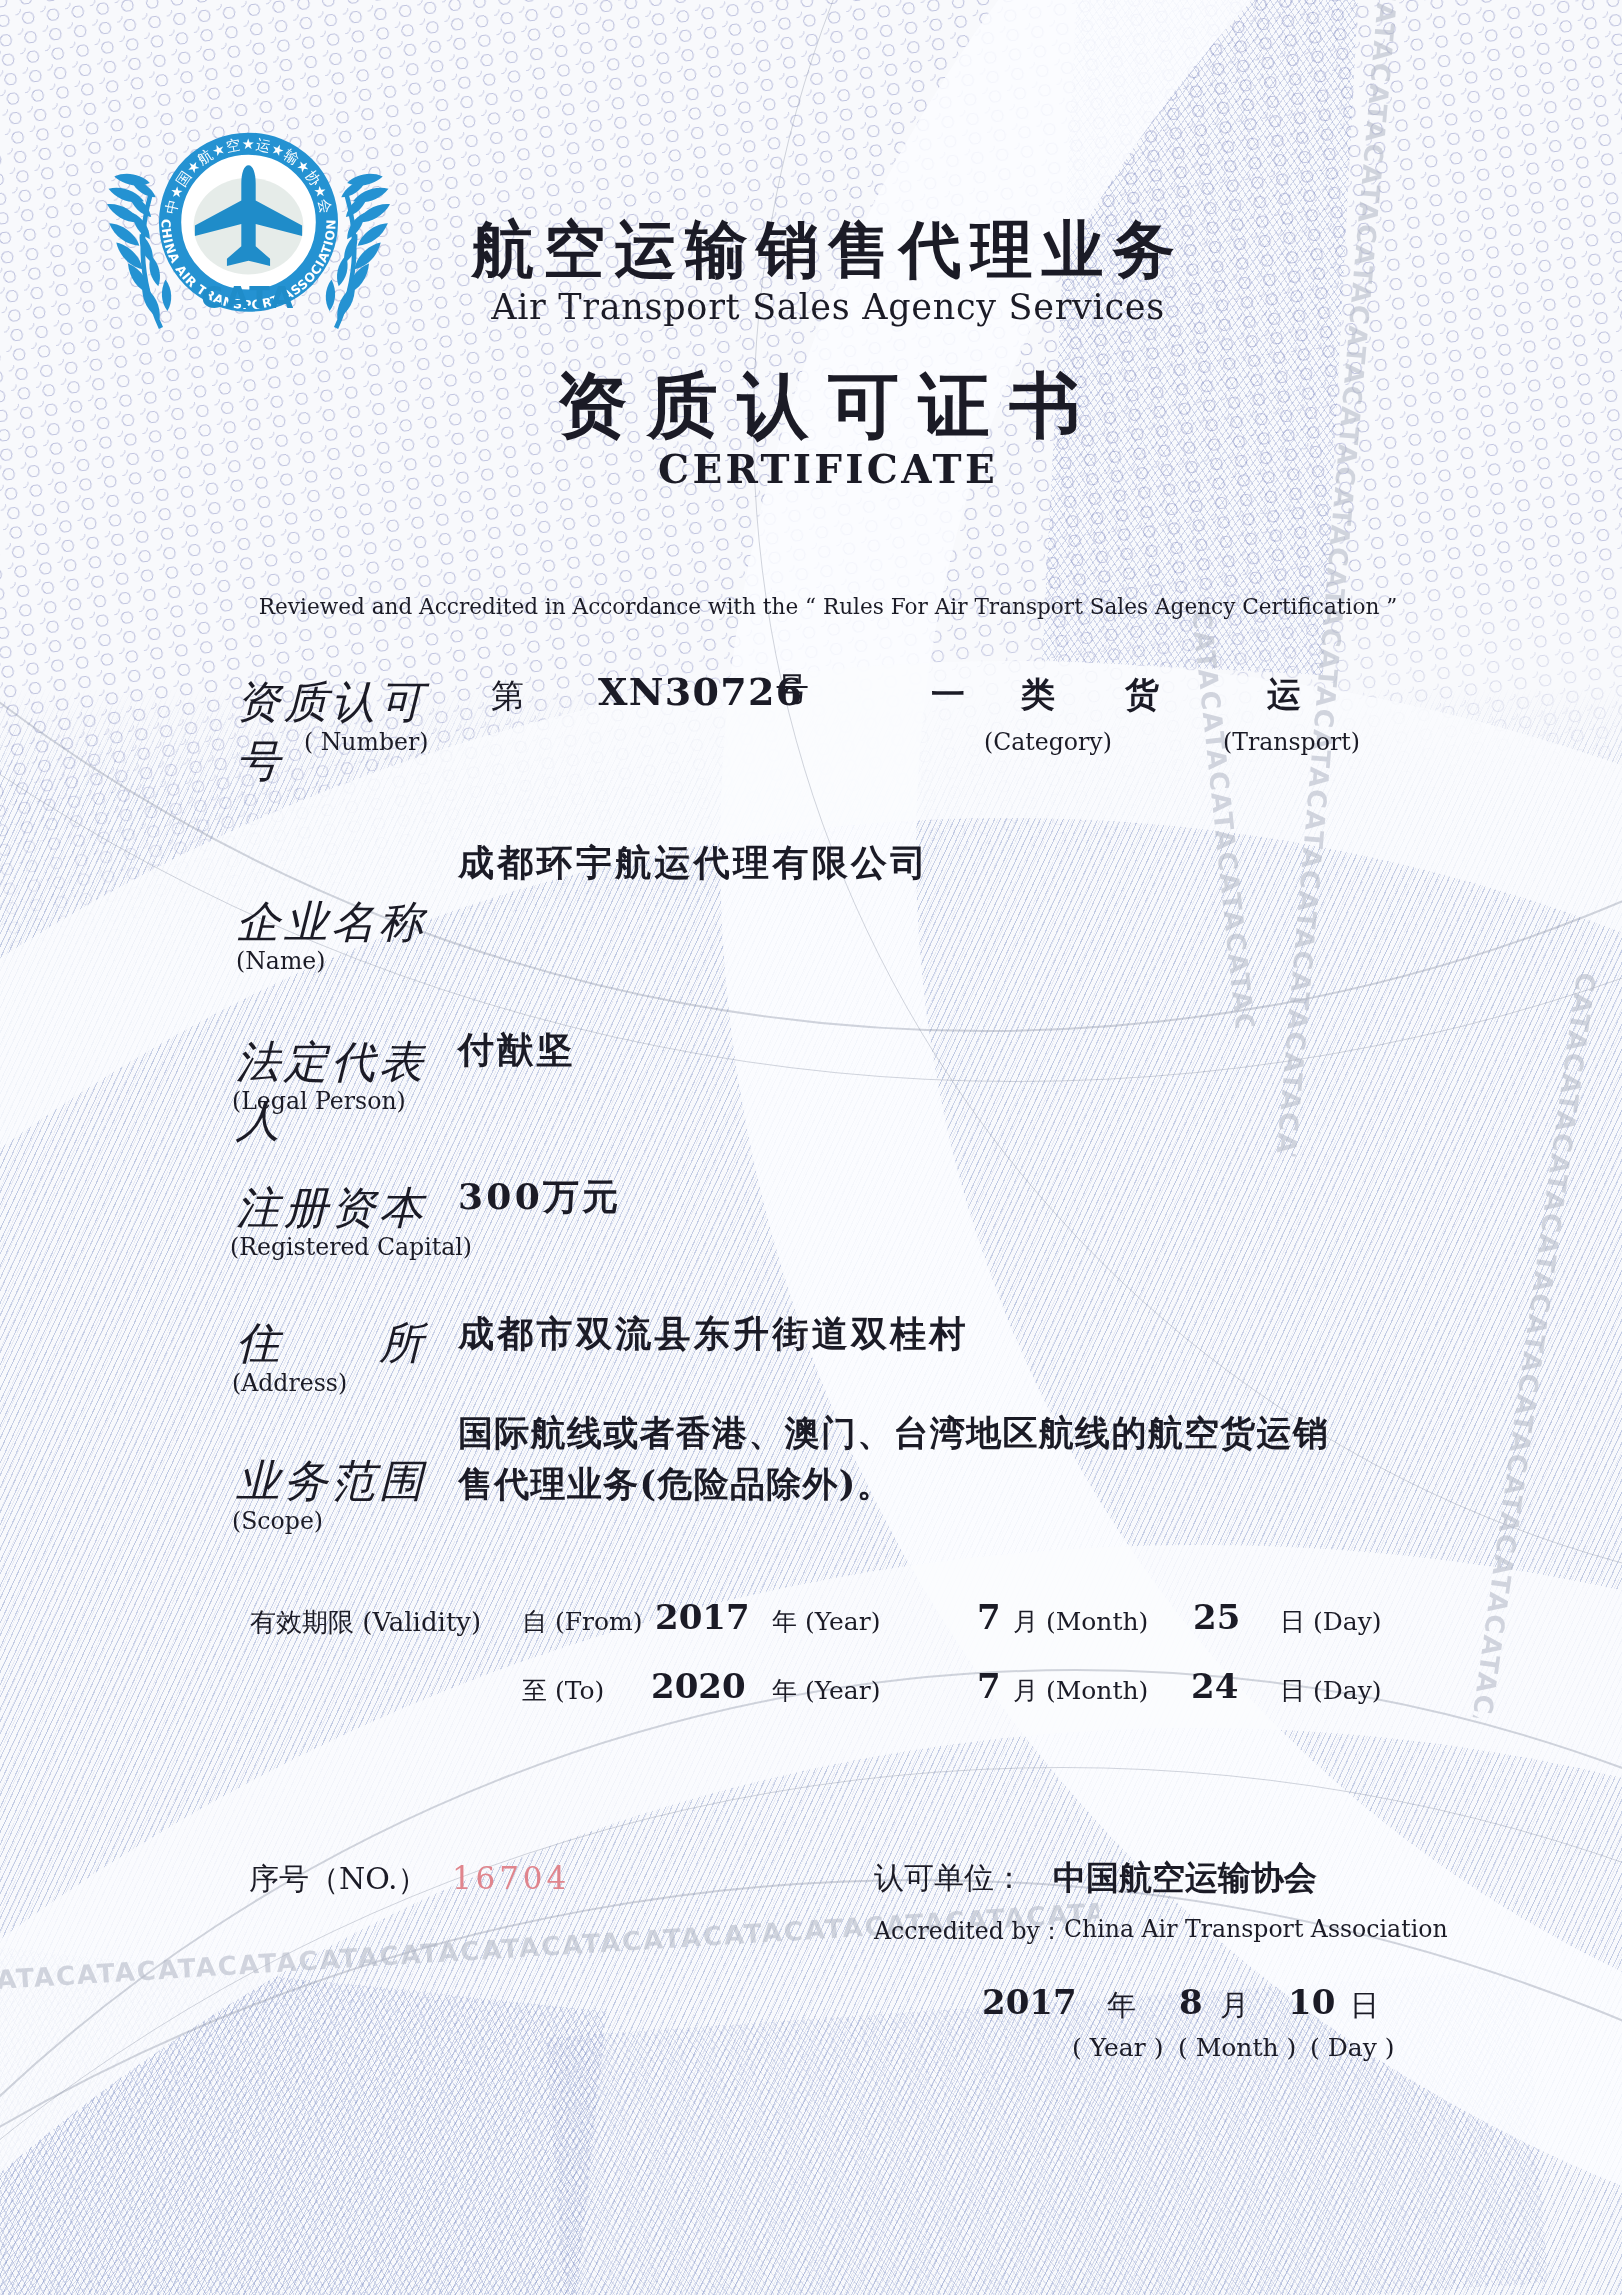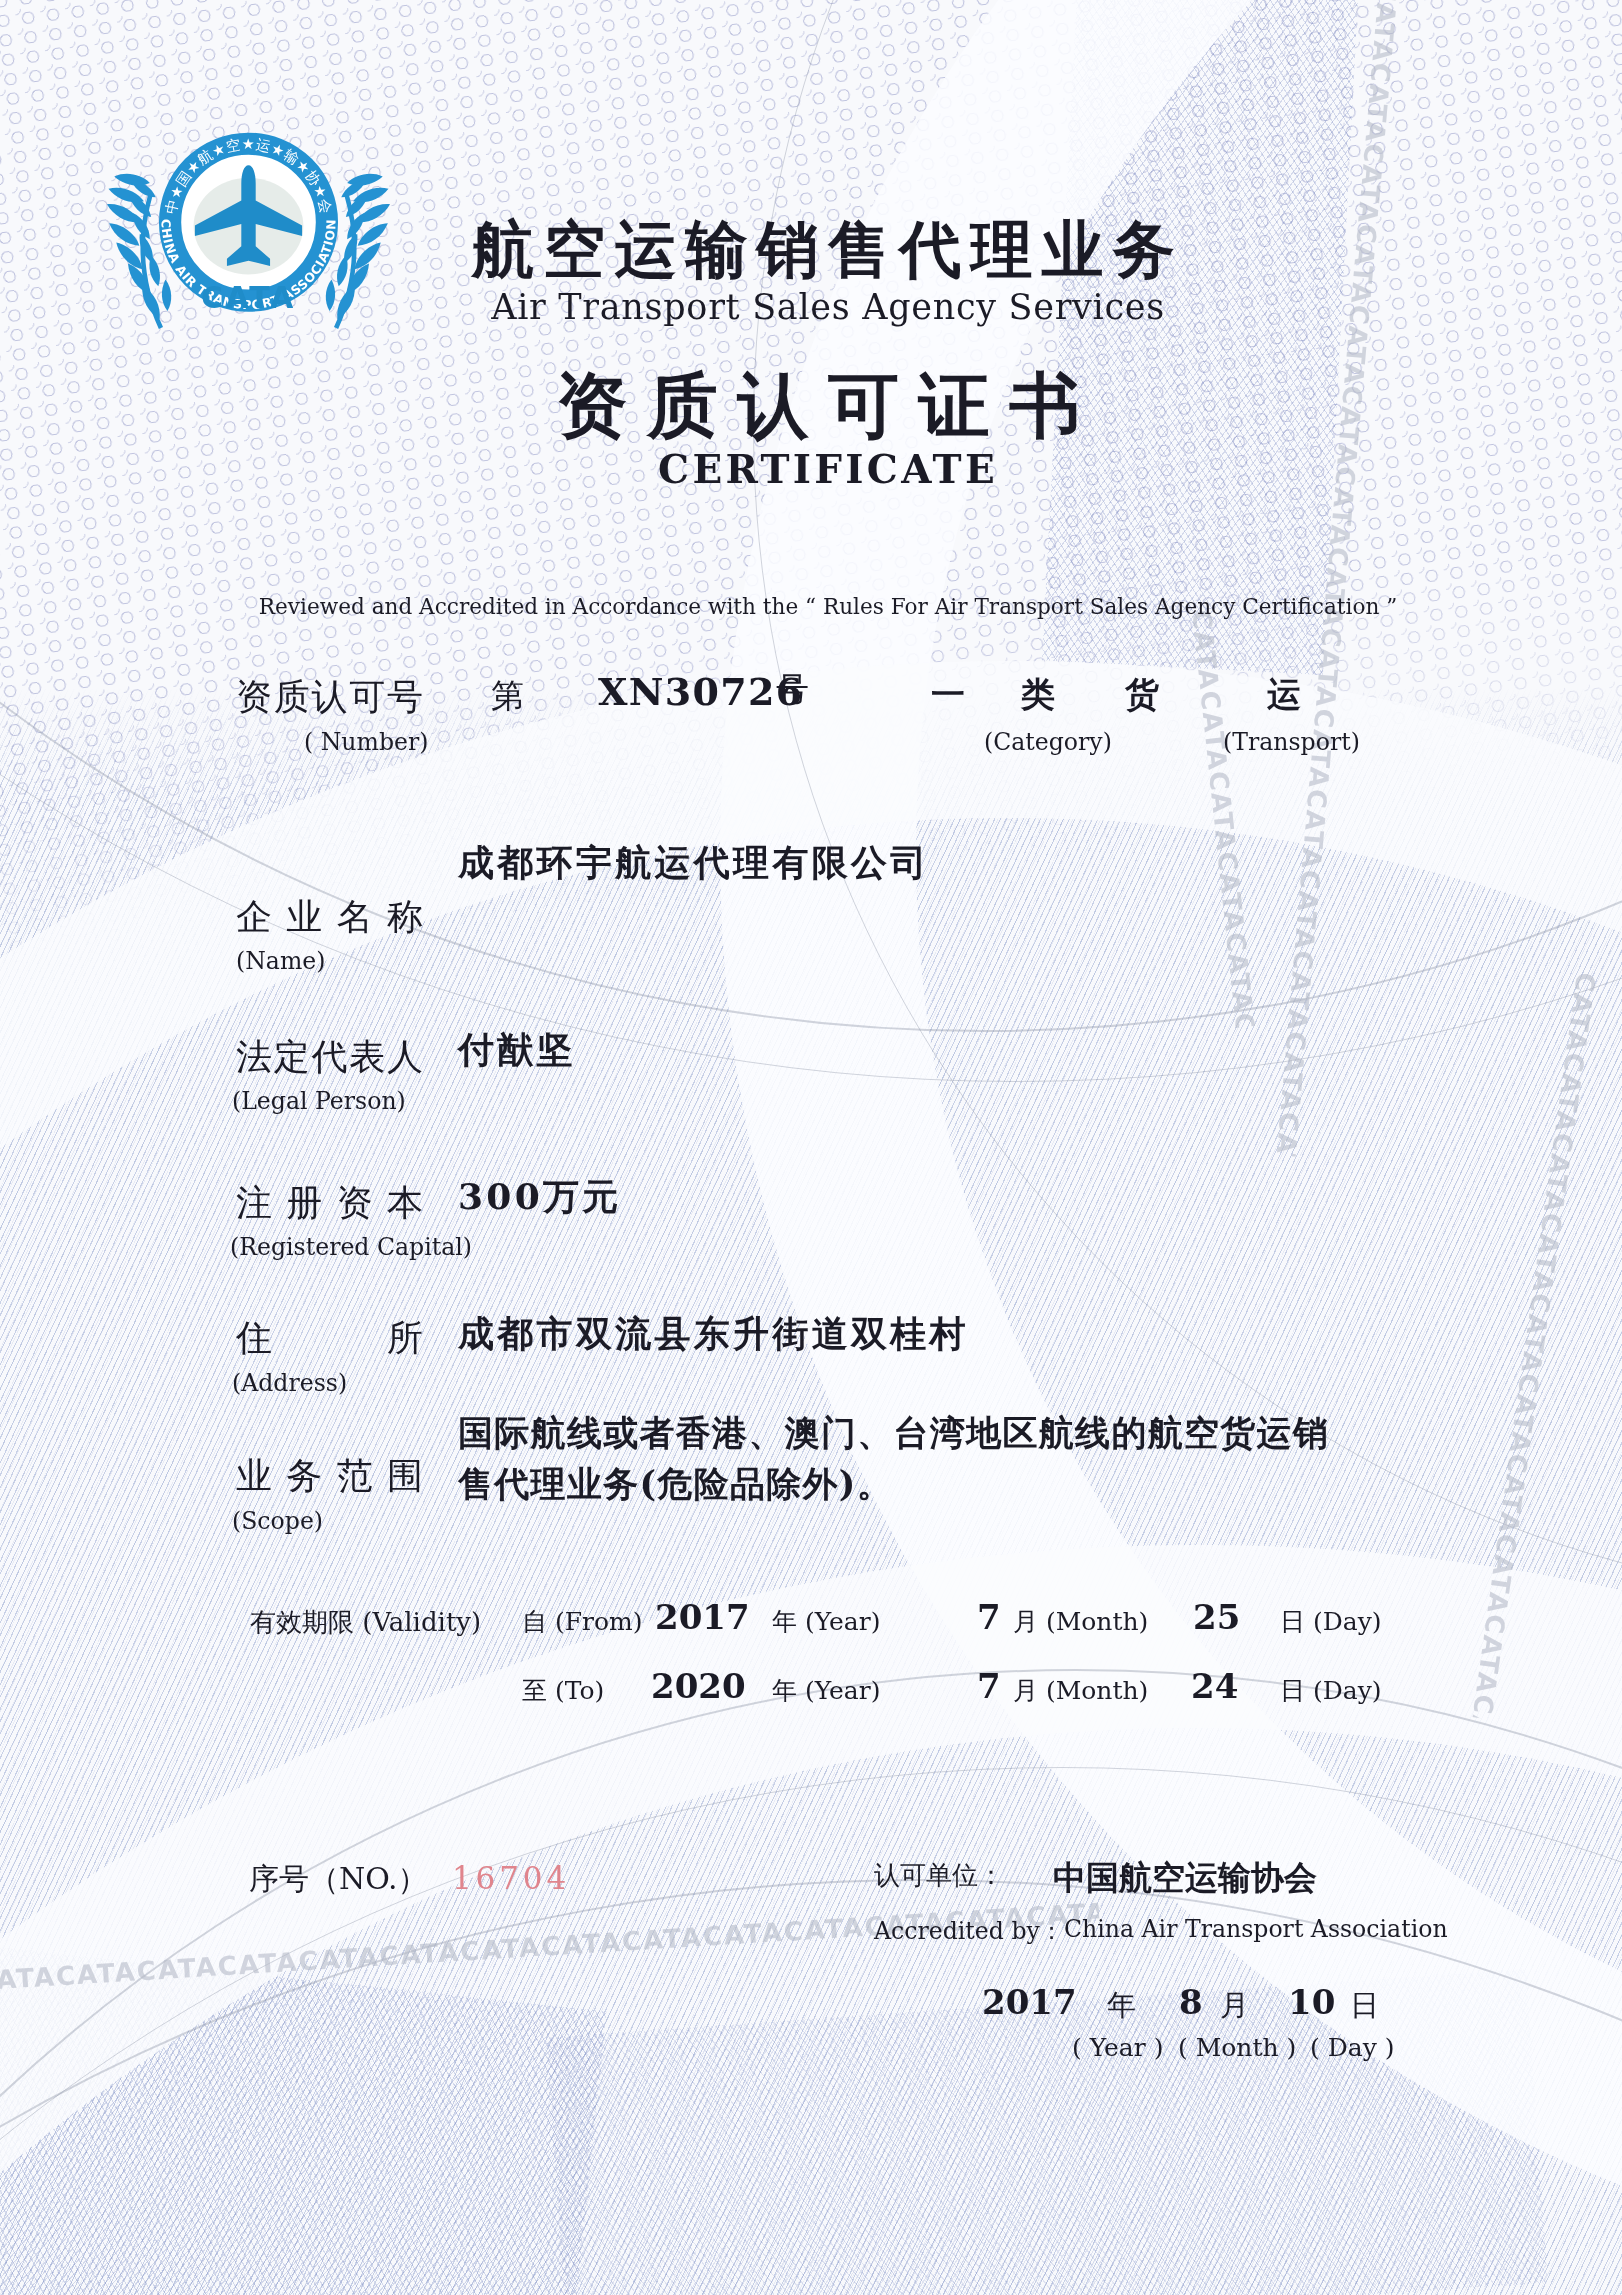--- a/index.html
+++ b/index.html
@@ -48,33 +48,33 @@
   
   .content{position:absolute;left:0;top:0;width:100%;height:100%;z-index:10;}
   .abs{position:absolute;}
   .center{left:828px;transform:translateX(-50%);white-space:nowrap;text-align:center;}
   .title-cn{font-size:62px;font-weight:700;letter-spacing:9.2px;}
   .title-en{font-size:35px;letter-spacing:0.7px;}
   .cert-cn{font-size:71px;font-weight:700;letter-spacing:19.6px;}
   .cert-en{font-size:39px;font-weight:700;letter-spacing:3.3px;}
   .acc-cn{font-size:29.5px;letter-spacing:2px;}
   .acc-en{font-size:21.6px;}
-  .flabel{font-size:36px;width:187px;text-align:justify;text-align-last:justify;}
+  .flabel{font-size:44px;width:187px;text-align:justify;text-align-last:justify;font-style:italic;}
   .flabel5{width:187px;}
   .fsub{font-size:23.6px;white-space:nowrap;}
   .fvalue{font-size:36px;font-weight:700;letter-spacing:3.3px;white-space:nowrap;}
   .numval{font-size:38px;font-weight:700;letter-spacing:1.3px;}
   .hao{font-size:33px;font-weight:400;margin-left:-27.5px;position:relative;top:-5.2px;}
   .catc{font-size:34px;font-weight:700;}
   .vlabel{font-size:26px;white-space:nowrap;}
   .vunit{font-size:25px;white-space:nowrap;}
   .vnum{font-size:34px;font-weight:700;}
   .serial-label{font-size:30px;white-space:nowrap;}
   .serial-value{font-size:31px;letter-spacing:3.9px;color:#e0858d;}
-  .accby-cn{font-size:26px;white-space:nowrap;}
+  .accby-cn{font-size:30px;white-space:nowrap;}
   .accby-val{font-size:33px;font-weight:600;white-space:nowrap;}
   .accby-en{font-size:23.6px;white-space:nowrap;}
   .dnum{font-size:34px;font-weight:700;}
   .dunit{font-size:29px;}
   .dsub{font-size:25px;}
   .scope-val{font-size:35px;font-weight:700;letter-spacing:1.3px;width:903px;line-height:51px;white-space:normal;}
 </style>
 </head>
 <body>
 

